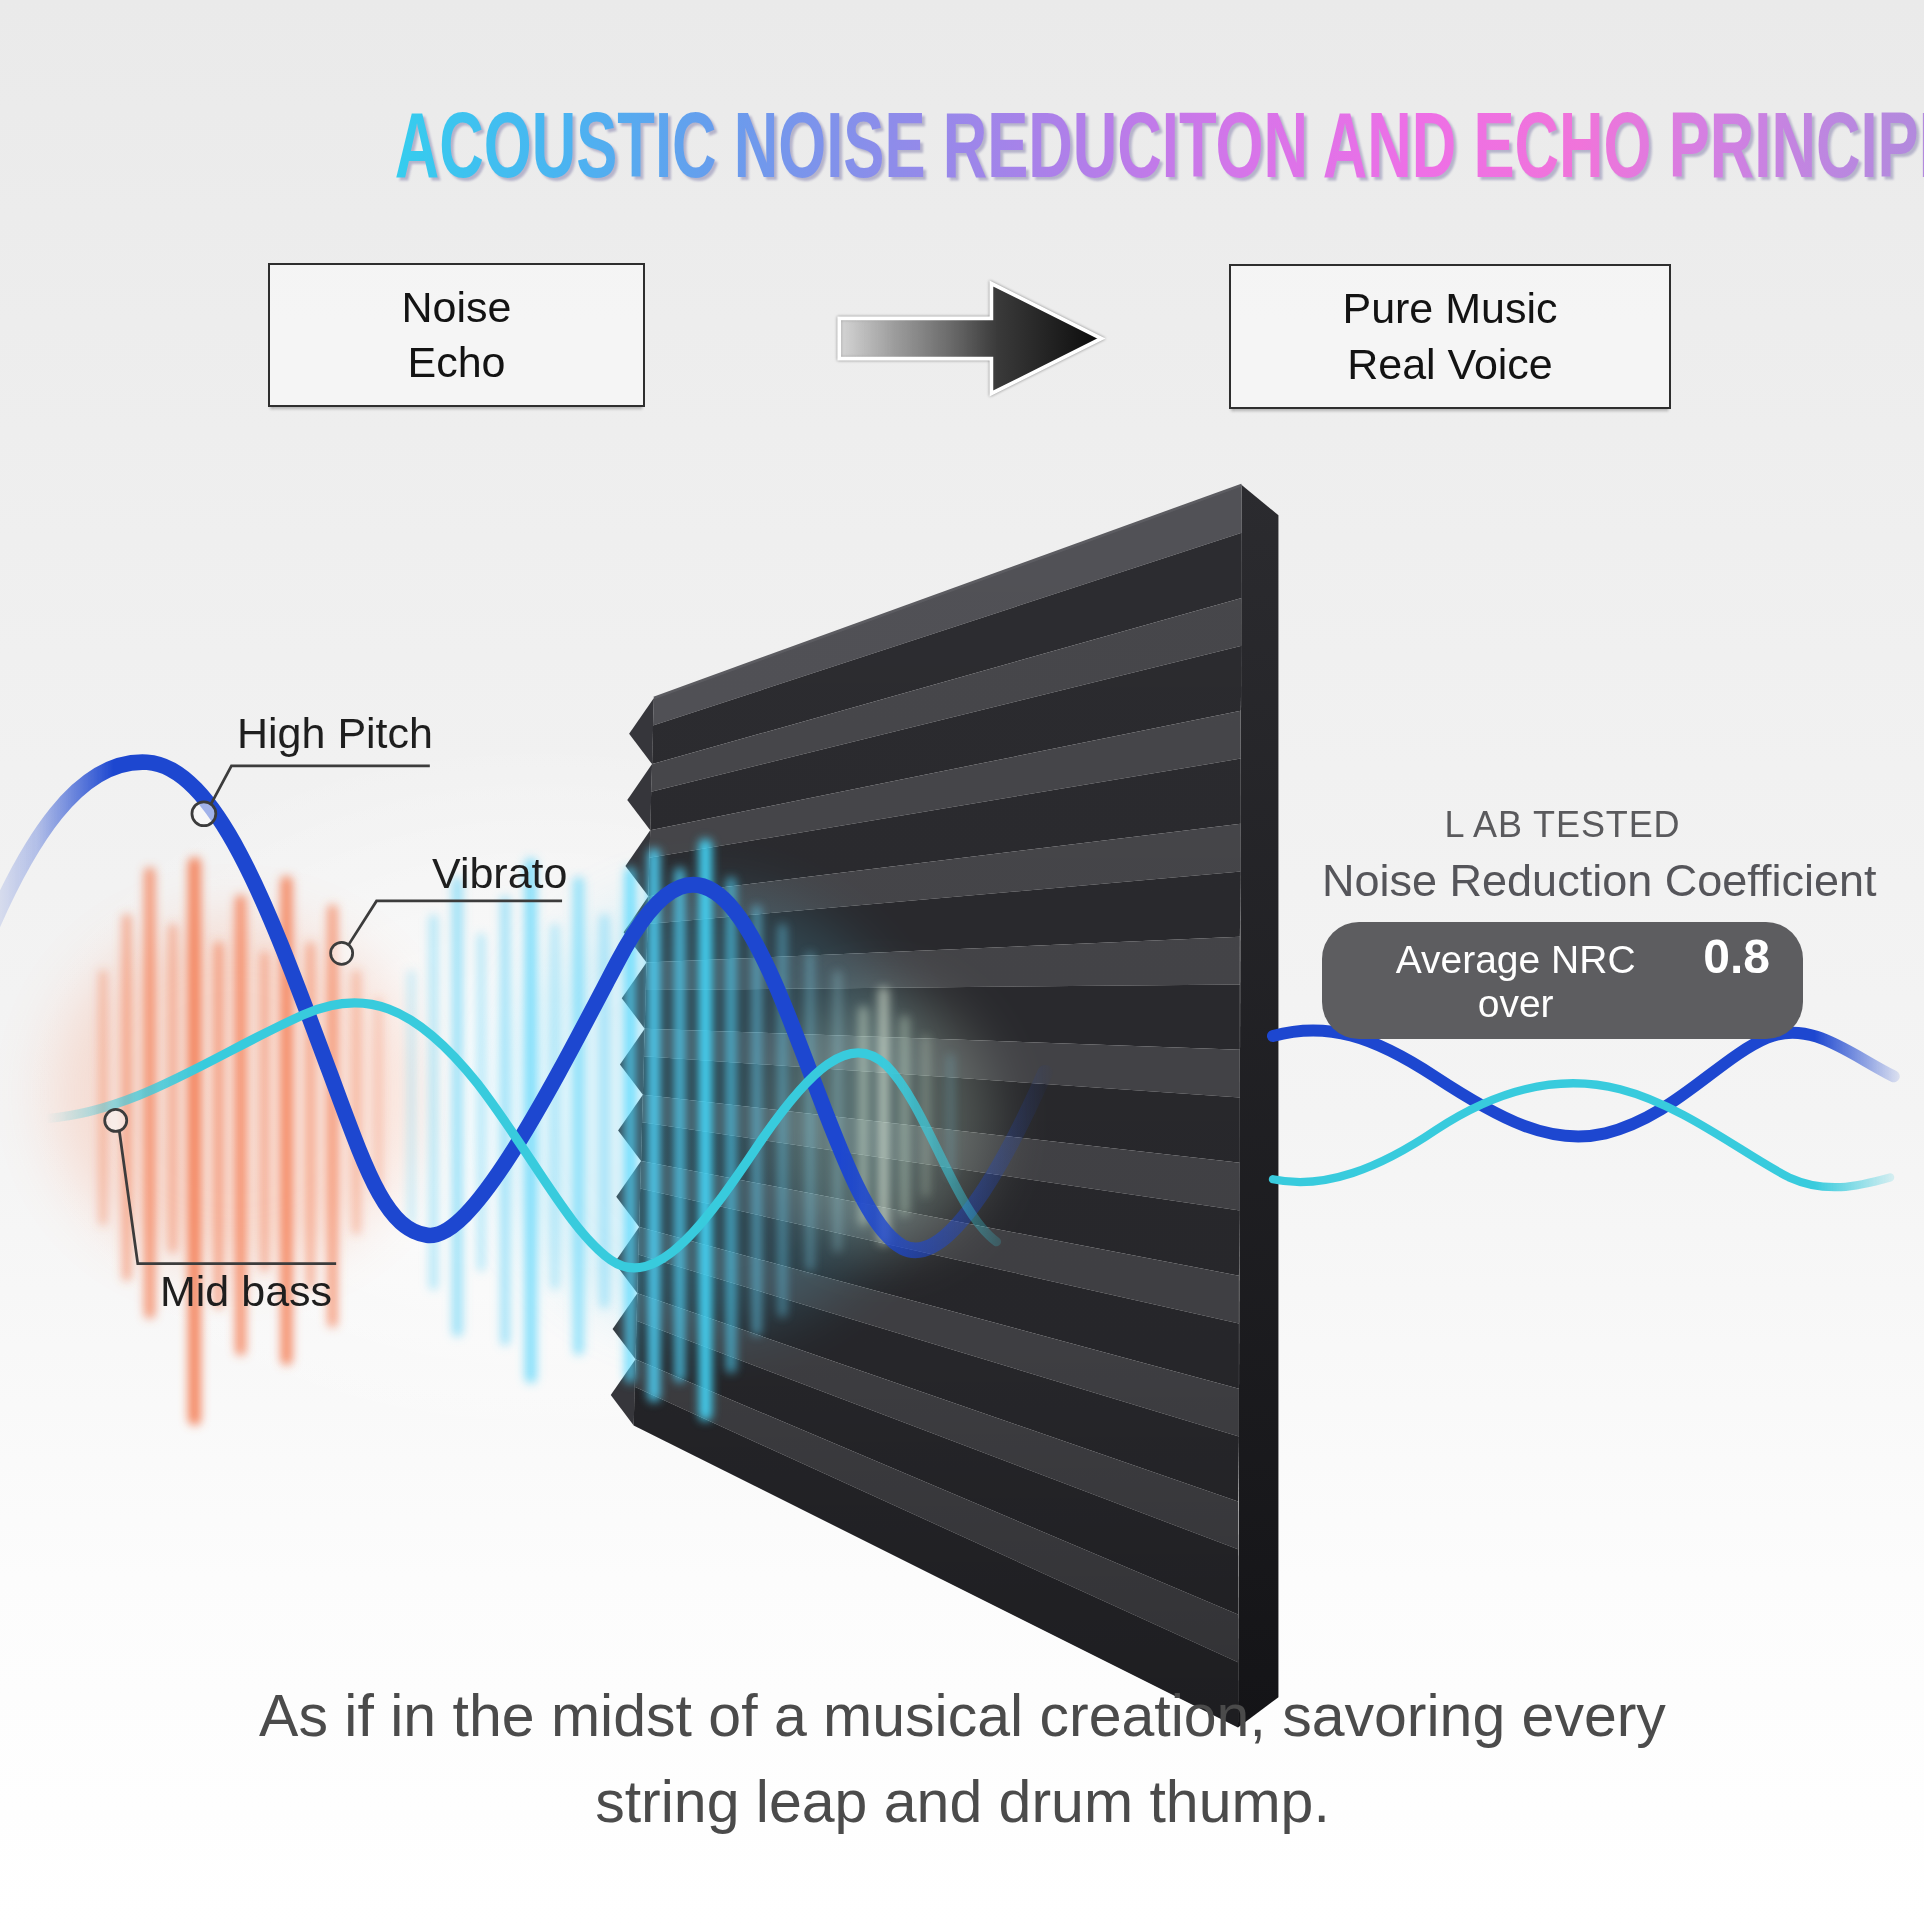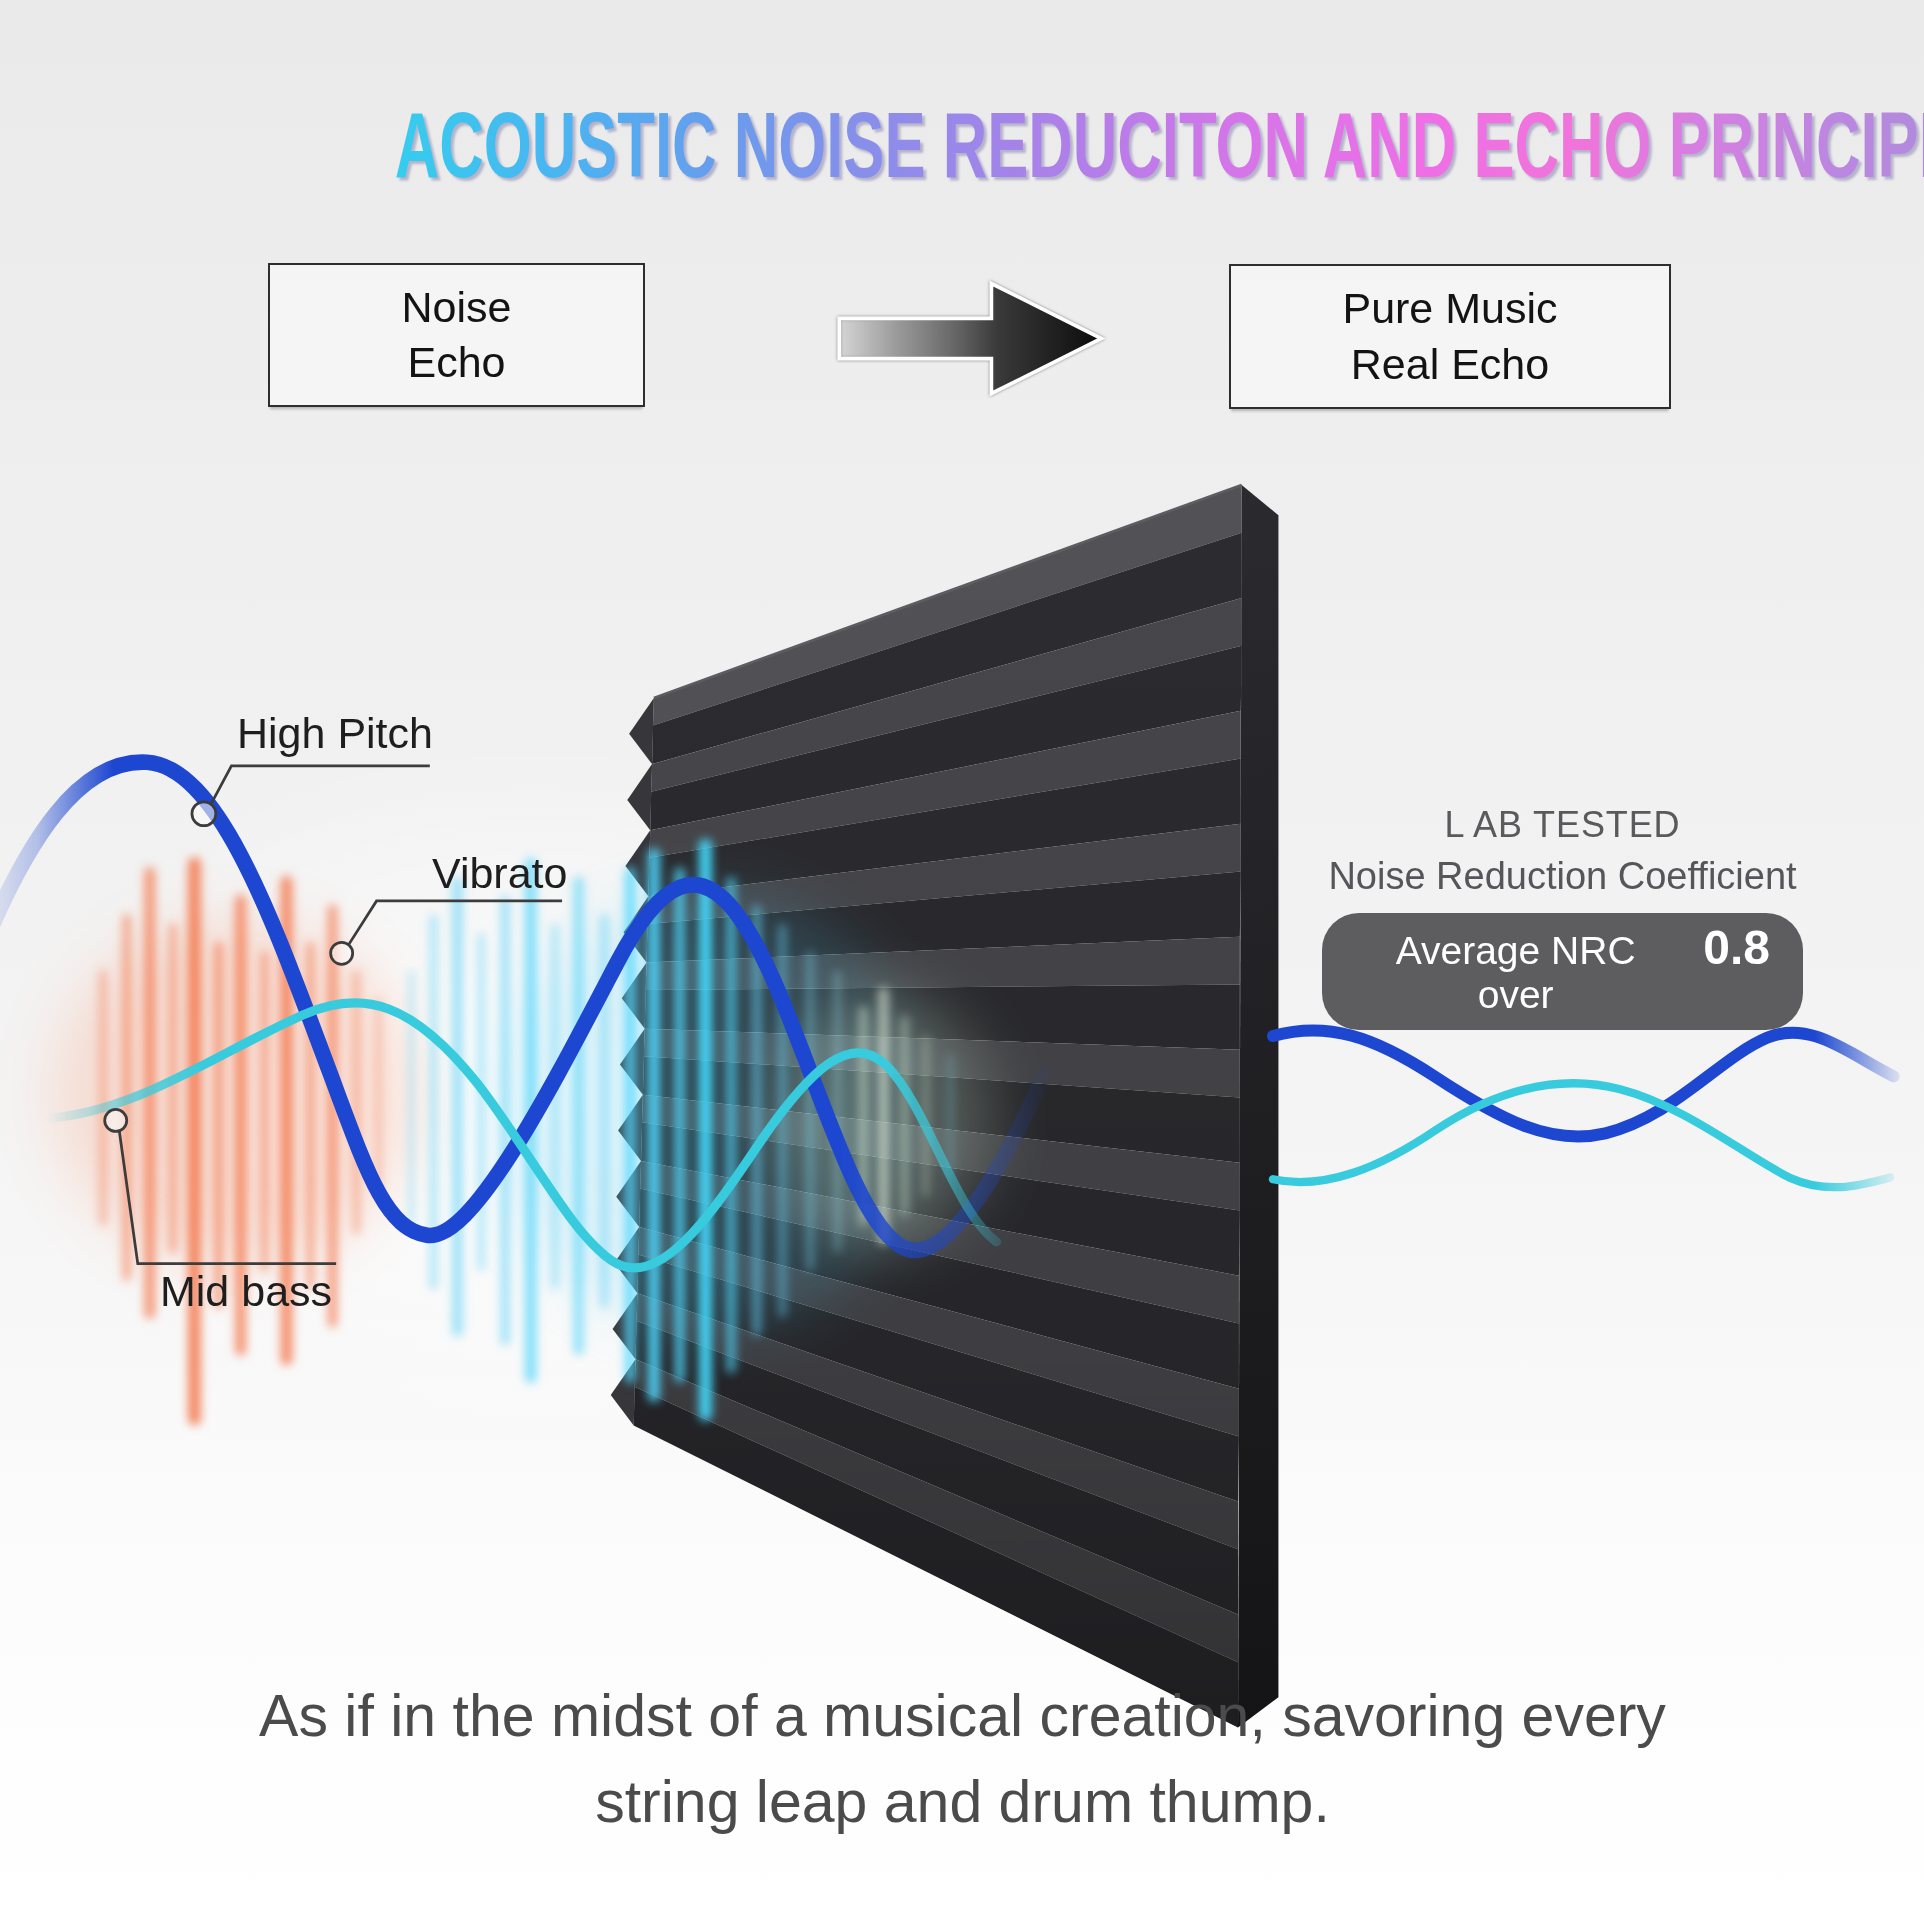--- a/index.html
+++ b/index.html
@@ -32,21 +32,21 @@
   .arrow-svg{position:absolute;left:826px;top:267px;filter:drop-shadow(0 0 1.8px rgba(0,0,0,.45));}
   .scene{position:absolute;left:0;top:0;}
   .wave-label{
     position:absolute;font-size:43px;color:#1e1e1e;white-space:nowrap;
   }
   .lbl-high{left:237px;top:709px;}
   .lbl-vibrato{left:432px;top:849px;}
   .lbl-mid{left:160px;top:1267px;}
   .lab-block{position:absolute;left:1322px;top:804px;width:481px;text-align:center;}
   .lab-line1{font-size:36px;color:#5a5a5d;letter-spacing:0.9px;}
-  .lab-line2{font-size:38px;color:#55555a;margin-top:9.2px;white-space:nowrap;}
+  .lab-line2{font-size:45px;color:#55555a;margin-top:9.2px;white-space:nowrap;}
   .nrc-badge{
     display:inline-flex;align-items:baseline;justify-content:center;gap:27px;
     margin-top:14.7px;padding:7.3px 33px 13px 33px;border-radius:37px;background:#5d5d60;
     color:#ffffff;
   }
   .nrc-badge .bl{font-size:39px;}
   .nrc-badge .bv{font-size:48px;font-weight:700;}
   .caption{
     position:absolute;left:0;top:1673px;width:100%;text-align:center;
     font-size:59px;line-height:1.46;color:#4b4b4b;
@@ -73,21 +73,21 @@
         <stop offset="0.25" stop-color="#9a9a9a" stop-opacity="0.85"></stop>
         <stop offset="0.6" stop-color="#3a3a3a"></stop>
         <stop offset="1" stop-color="#070707"></stop>
       </linearGradient>
     </defs>
     <polygon points="14,56 180,56 180,18 300,78 180,138 180,100 14,100" fill="url(#arrowGrad)" stroke="#ffffff" stroke-width="4"></polygon>
   </svg>
 
   <div class="flow-box box-right">
     <span>Pure Music</span>
-    <span>Real Echo</span>
+    <span>Real Voice</span>
   </div>
 
   <svg class="scene" width="1925" height="1925" viewBox="0 0 2096 2096">
     <defs>
       <filter id="blurS" x="-50%" y="-50%" width="200%" height="200%">
           <feGaussianBlur stdDeviation="5"></feGaussianBlur>
         </filter>
       <filter id="blurL" x="-80%" y="-80%" width="260%" height="260%">
           <feGaussianBlur stdDeviation="32"></feGaussianBlur>
         </filter>

